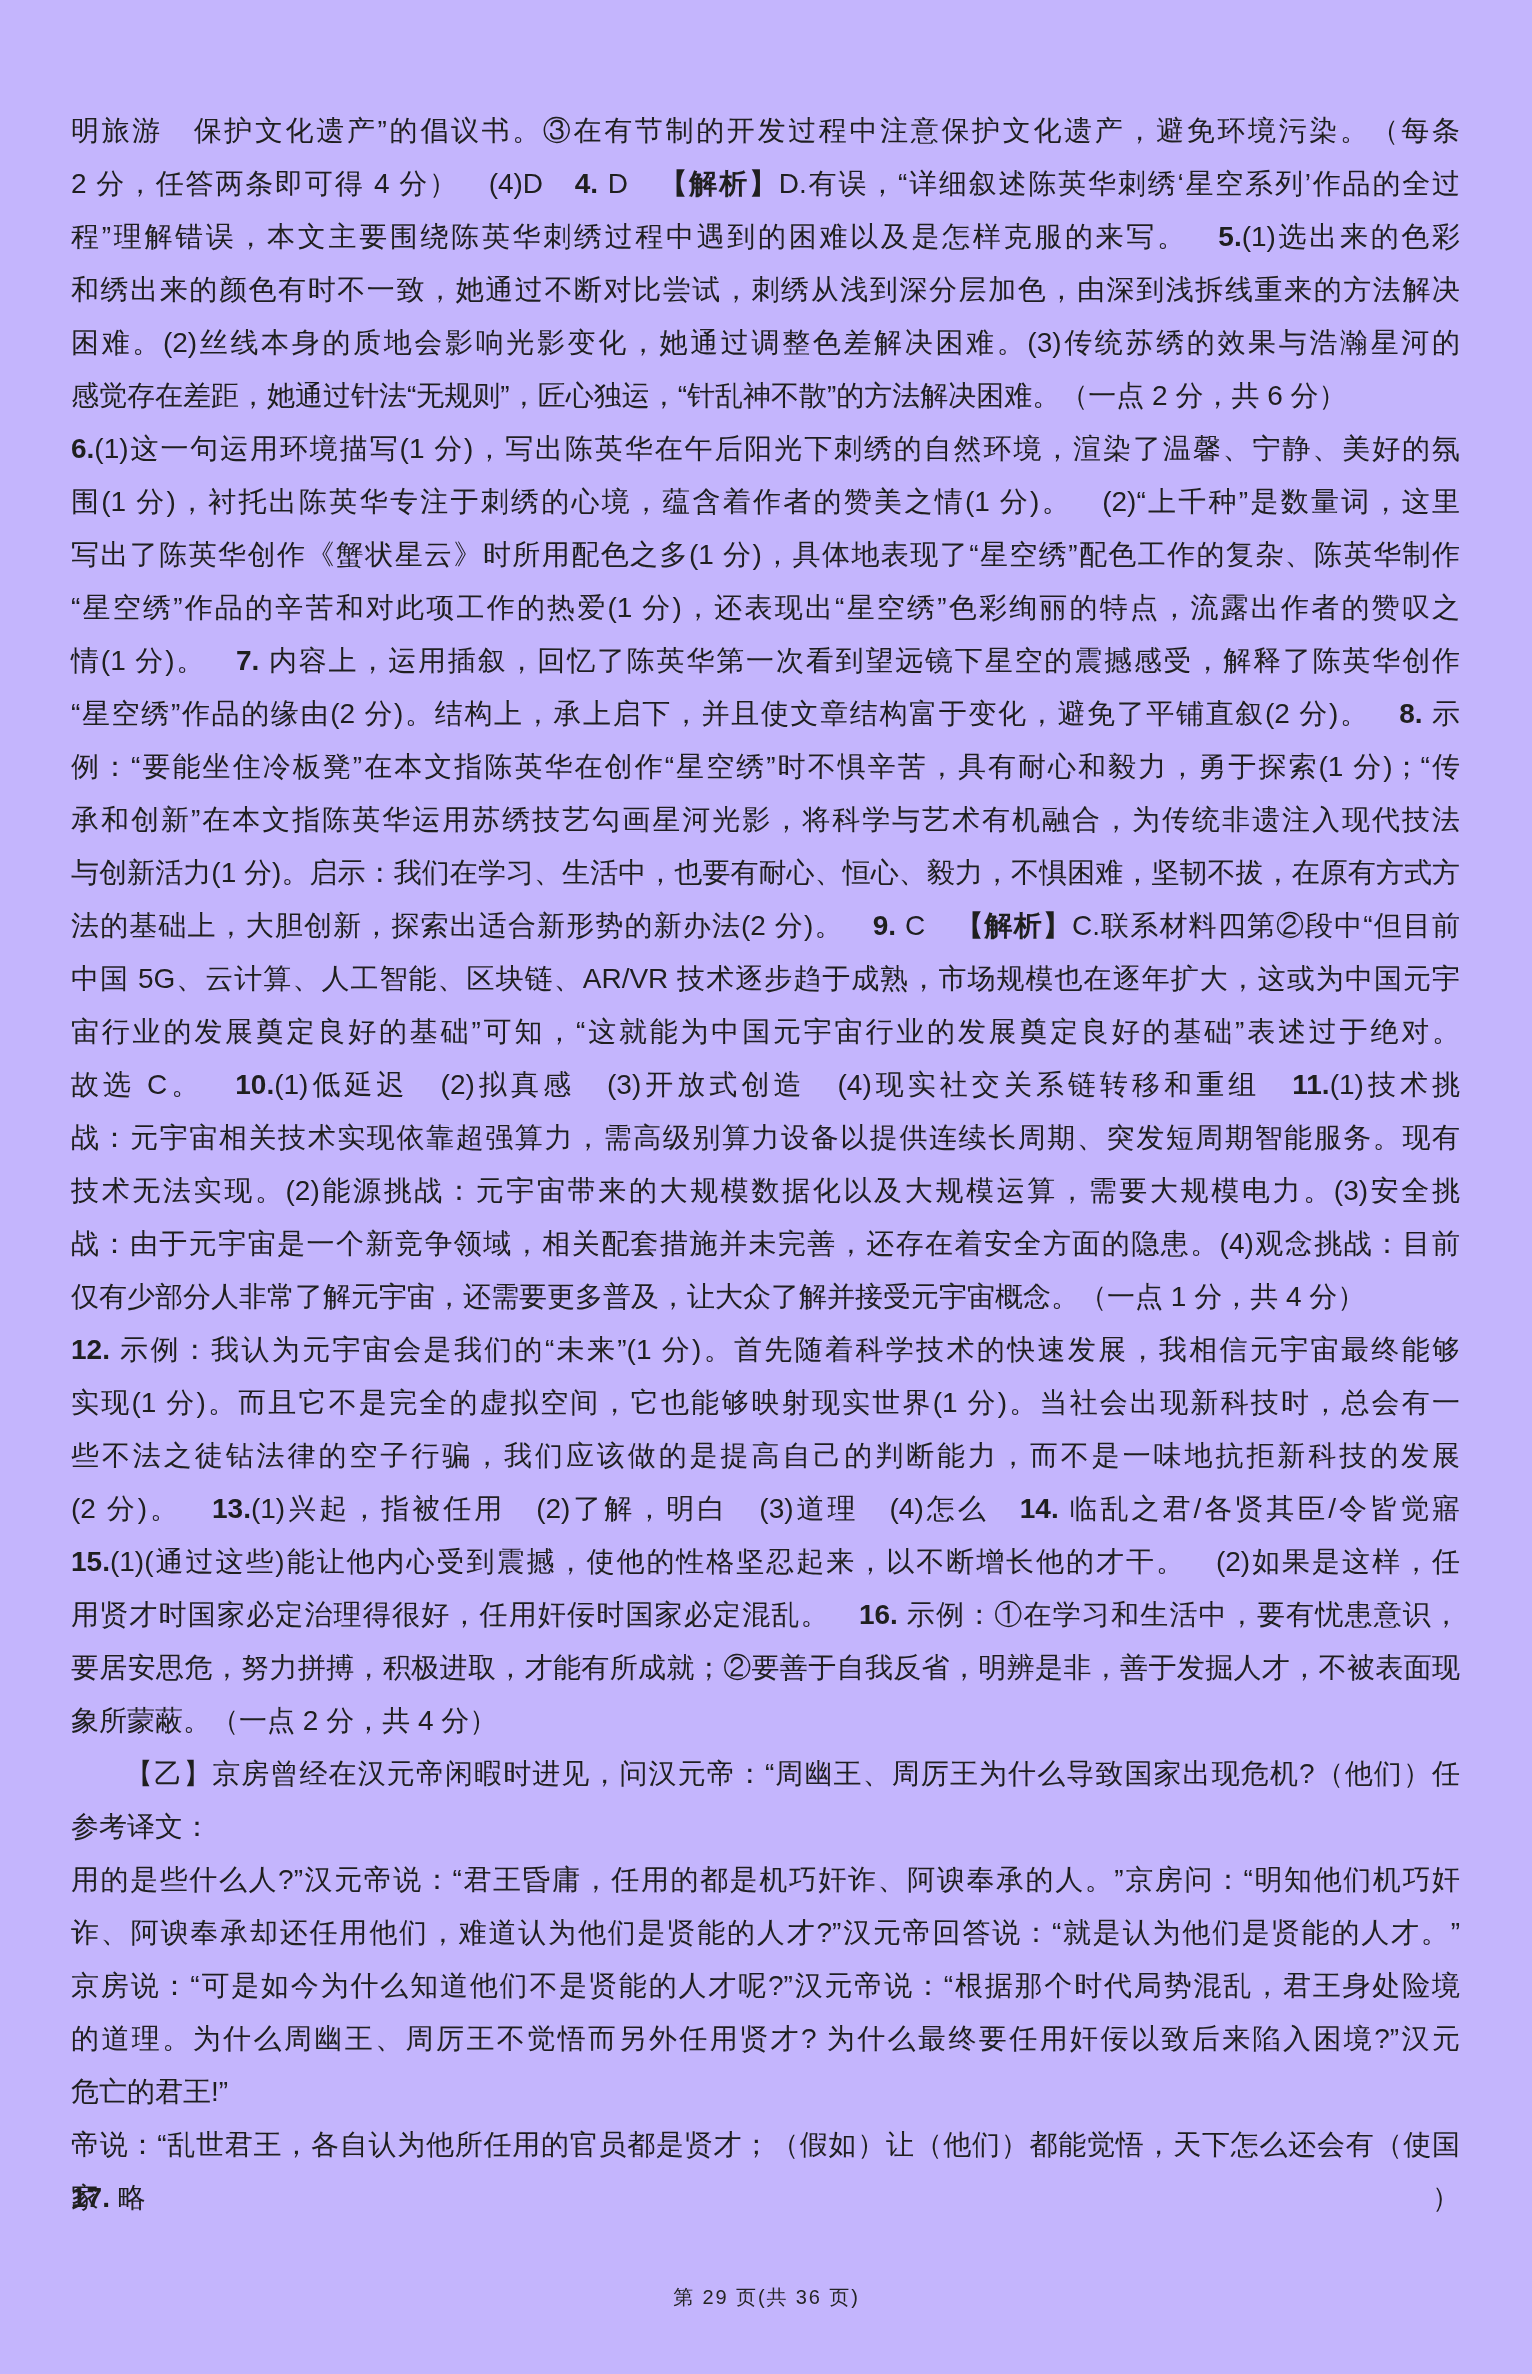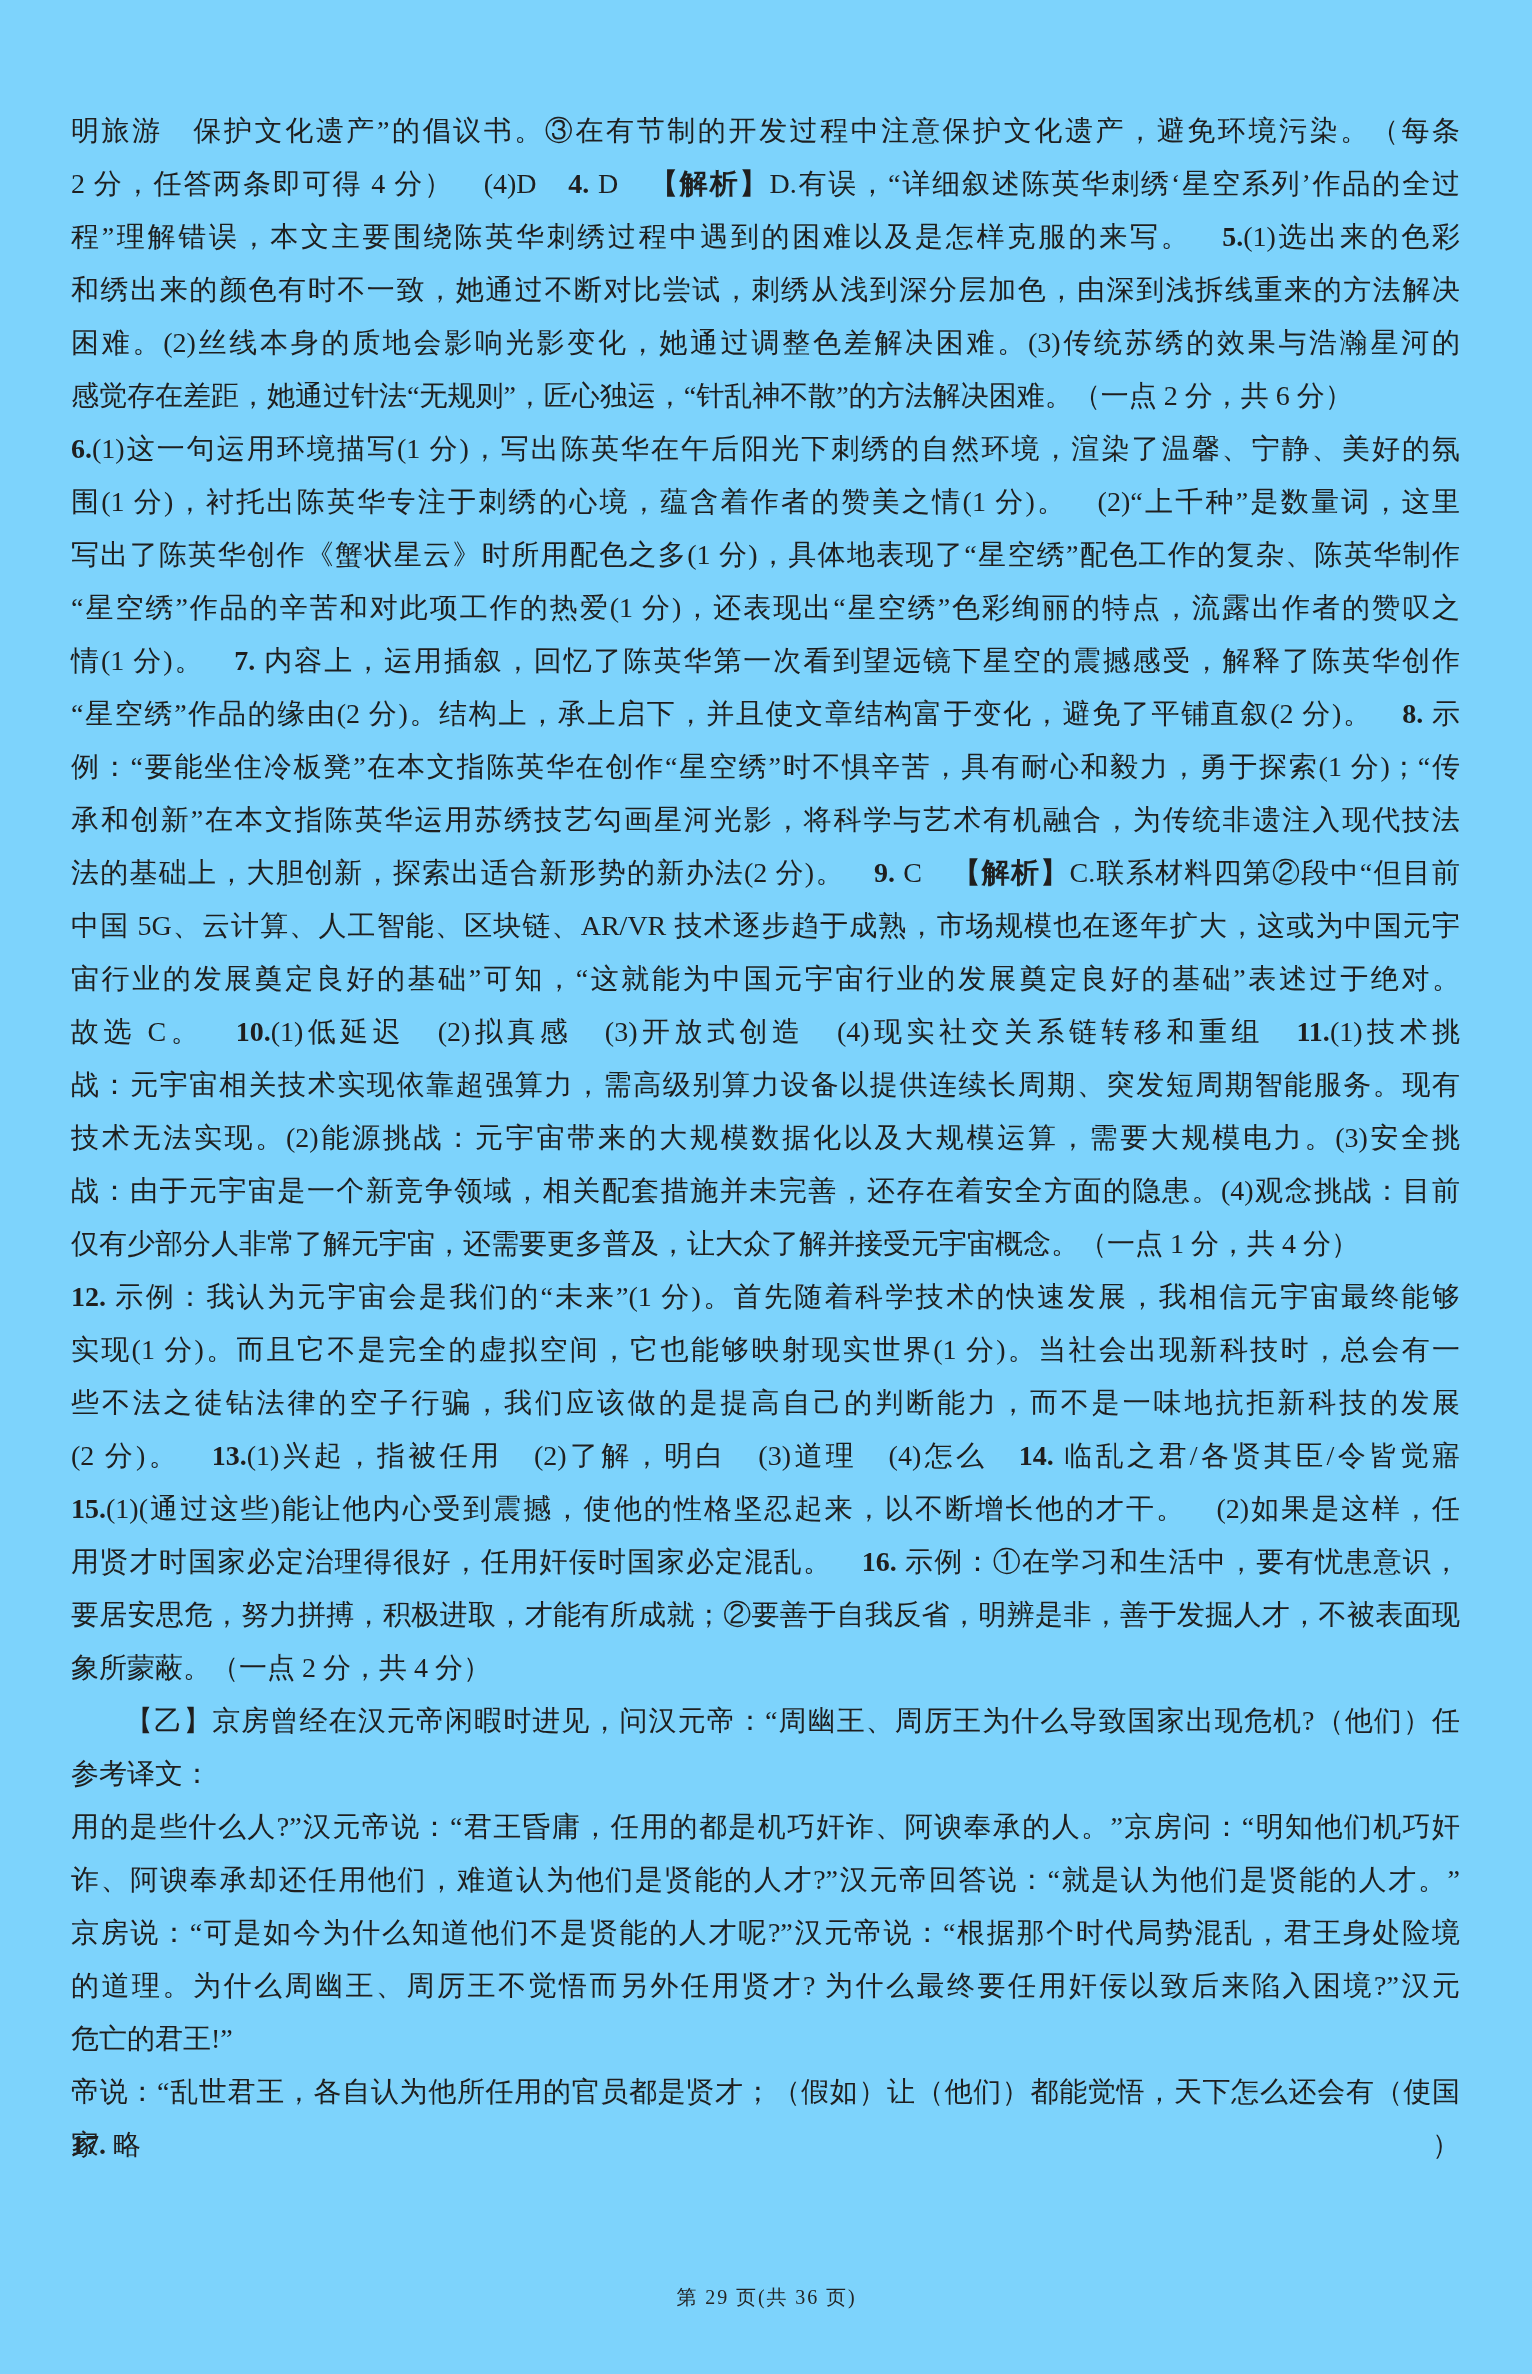--- a/index.html
+++ b/index.html
@@ -9,23 +9,23 @@
   body {
     width: 1533px;
     height: 2374px;
     background: #fcfcfb;
     overflow: hidden;
   }
   .page {
     position: relative;
     width: 1533px;
     height: 2374px;
-    font-family: Liberation Serif, serif;
+    font-family: Liberation Sans, sans-serif;
     color: #1f1f1f;
-    background: #7dd3fc;
+    background: #c4b5fd;
   }
   .text-block {
     position: absolute;
     left: 71px;
     top: 104px;
     width: 1389px;
   }
   .line {
     height: 53px;
     line-height: 53px;
@@ -72,20 +72,21 @@
       <div class="line full"><span>困难。(2)丝线本身的质地会影响光影变化，她通过调整色差解决困难。(3)传统苏绣的效果与浩瀚星河的</span></div>
       <div class="line short"><span>感觉存在差距，她通过针法“无规则”，匠心独运，“针乱神不散”的方法解决困难。（一点 2 分，共 6 分）</span></div>
       <div class="line full"><b>6.</b><span>(1)这一句运用环境描写(1 分)，写出陈英华在午后阳光下刺绣的自然环境，渲染了温馨、宁静、美好的氛</span></div>
       <div class="line full"><span>围(1 分)，衬托出陈英华专注于刺绣的心境，蕴含着作者的赞美之情(1 分)。　(2)“上千种”是数量词，这里</span></div>
       <div class="line full"><span>写出了陈英华创作《蟹状星云》时所用配色之多(1 分)，具体地表现了“星空绣”配色工作的复杂、陈英华制作</span></div>
       <div class="line full"><span>“星空绣”作品的辛苦和对此项工作的热爱(1 分)，还表现出“星空绣”色彩绚丽的特点，流露出作者的赞叹之</span></div>
       <div class="line full"><span>情(1 分)。　</span><b>7.</b><span> 内容上，运用插叙，回忆了陈英华第一次看到望远镜下星空的震撼感受，解释了陈英华创作</span></div>
       <div class="line full"><span>“星空绣”作品的缘由(2 分)。结构上，承上启下，并且使文章结构富于变化，避免了平铺直叙(2 分)。　</span><b>8.</b><span> 示</span></div>
       <div class="line full"><span>例：“要能坐住冷板凳”在本文指陈英华在创作“星空绣”时不惧辛苦，具有耐心和毅力，勇于探索(1 分)；“传</span></div>
       <div class="line full"><span>承和创新”在本文指陈英华运用苏绣技艺勾画星河光影，将科学与艺术有机融合，为传统非遗注入现代技法</span></div>
+      <div class="line full"><span>与创新活力(1 分)。启示：我们在学习、生活中，也要有耐心、恒心、毅力，不惧困难，坚韧不拔，在原有方式方</span></div>
       <div class="line full"><span>法的基础上，大胆创新，探索出适合新形势的新办法(2 分)。　</span><b>9.</b><span> C　</span><b>【解析】</b><span>C.联系材料四第②段中“但目前</span></div>
       <div class="line full"><span>中国 5G、云计算、人工智能、区块链、AR/VR 技术逐步趋于成熟，市场规模也在逐年扩大，这或为中国元宇</span></div>
       <div class="line full"><span>宙行业的发展奠定良好的基础”可知，“这就能为中国元宇宙行业的发展奠定良好的基础”表述过于绝对。</span></div>
       <div class="line full"><span>故选 C。　</span><b>10.</b><span>(1)低延迟　(2)拟真感　(3)开放式创造　(4)现实社交关系链转移和重组　</span><b>11.</b><span>(1)技术挑</span></div>
       <div class="line full"><span>战：元宇宙相关技术实现依靠超强算力，需高级别算力设备以提供连续长周期、突发短周期智能服务。现有</span></div>
       <div class="line full"><span>技术无法实现。(2)能源挑战：元宇宙带来的大规模数据化以及大规模运算，需要大规模电力。(3)安全挑</span></div>
       <div class="line full"><span>战：由于元宇宙是一个新竞争领域，相关配套措施并未完善，还存在着安全方面的隐患。(4)观念挑战：目前</span></div>
       <div class="line short"><span>仅有少部分人非常了解元宇宙，还需要更多普及，让大众了解并接受元宇宙概念。（一点 1 分，共 4 分）</span></div>
       <div class="line full"><b>12.</b><span> 示例：我认为元宇宙会是我们的“未来”(1 分)。首先随着科学技术的快速发展，我相信元宇宙最终能够</span></div>
       <div class="line full"><span>实现(1 分)。而且它不是完全的虚拟空间，它也能够映射现实世界(1 分)。当社会出现新科技时，总会有一</span></div>

